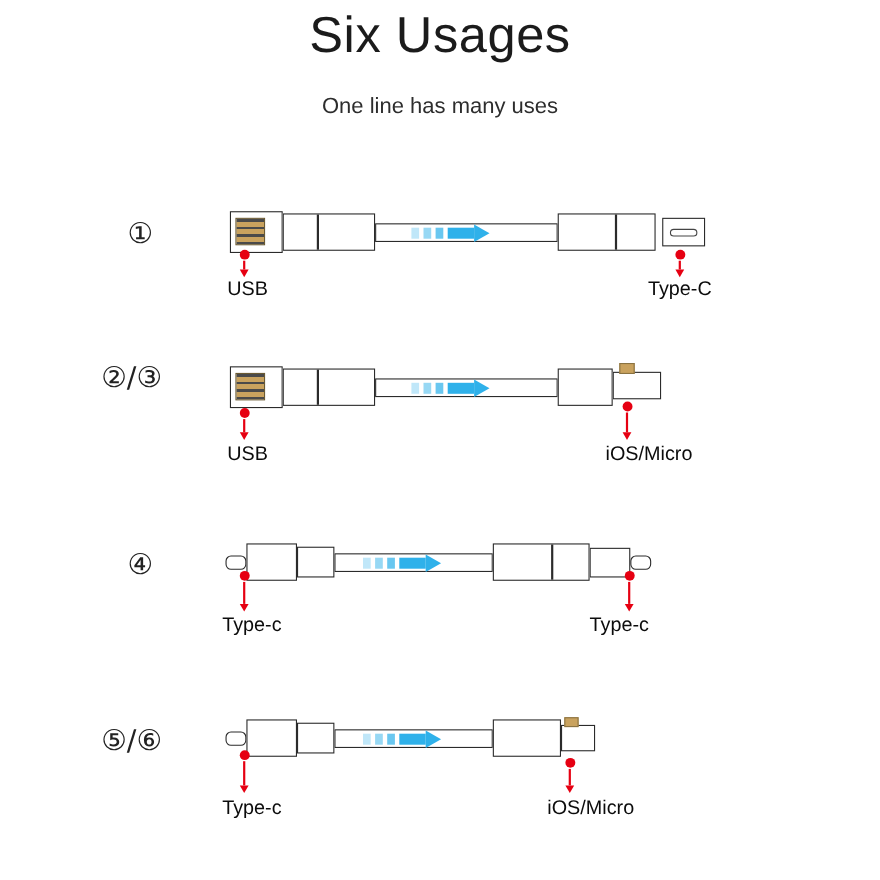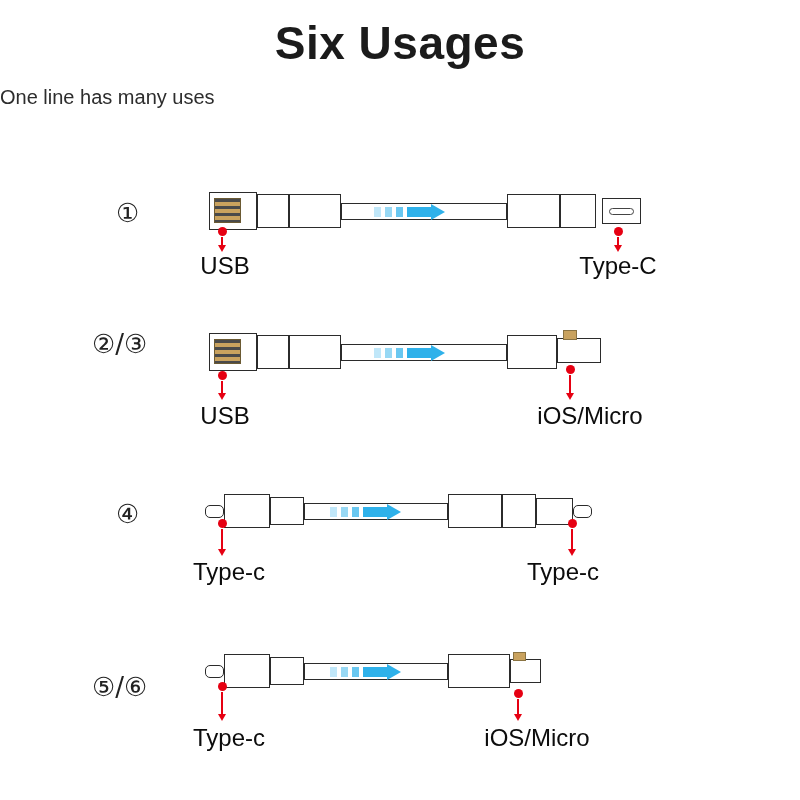--- a/index.html
+++ b/index.html
@@ -1,38 +1,38 @@
 <!DOCTYPE html>
 <html style="--arrow-blue: #2fb1ea; --marker-red: #e60012; --pin-gold: #c9a25e; --line-dark: #2b2b2b;"><head>
 <meta charset="utf-8">
 <style>
   *{margin:0;padding:0;box-sizing:border-box}
   body{background:#fff;font-family:"Liberation Sans",sans-serif;color:#111}
   .canvas{position:relative;width:800px;height:800px;margin:0 auto;background:#fff;overflow:hidden}
-  .title{position:absolute;left:0;top:16px;width:100%;text-align:center;font-size:46px;font-weight:700;color:#1b1b1b;letter-spacing:.5px}
-  .subtitle{position:absolute;left:0;top:86px;width:100%;text-align:left;font-size:20px;color:#2d2d2d}
+  .title{position:absolute;left:0;top:4px;width:100%;text-align:center;font-size:46px;font-weight:400;color:#1b1b1b;letter-spacing:.5px}
+  .subtitle{position:absolute;left:0;top:86px;width:100%;text-align:center;font-size:20px;color:#2d2d2d}
   .row{position:absolute;left:0;width:800px;height:135px}
   .num{position:absolute;font-size:26px;color:#222;font-family:"DejaVu Sans","Liberation Sans",sans-serif;white-space:nowrap}
   .outline{position:absolute;background:#fff;border:1.5px solid var(--line-dark,#2b2b2b)}
   .vline{position:absolute;top:0;bottom:0;width:1.5px;background:var(--line-dark,#2b2b2b)}
   .tab{border-radius:5px}
   .slot{position:absolute;left:6px;right:6px;top:50%;margin-top:-3.5px;height:7px;border:1.4px solid #444;border-radius:3.5px;background:#fff}
   .usb-pins{position:absolute;left:4px;top:5px;width:27px;height:25px;border:1px solid #6b5a33;
     background:repeating-linear-gradient(180deg,#4a4a4a 0 2.5px,var(--pin-gold,#c9a25e) 2.5px 7px)}
   .tip{position:absolute;background:var(--pin-gold,#c9a25e);border:1px solid #8a7342}
   .flow{position:absolute;width:72px;height:16px}
   .flow i{position:absolute;display:block}
   .seg{top:3px;width:7px;height:10px;background:var(--arrow-blue,#2fb1ea)}
   .s1{left:0;opacity:.3}.s2{left:11px;opacity:.5}.s3{left:22px;opacity:.72}
   .fbody{left:33px;top:3px;width:24px;height:10px;background:var(--arrow-blue,#2fb1ea)}
   .head{left:57px;top:0;width:0;height:0;border-top:8px solid transparent;border-bottom:8px solid transparent;border-left:14px solid var(--arrow-blue,#2fb1ea)}
   .dot{position:absolute;width:9px;height:9px;border-radius:50%;background:var(--marker-red,#e60012)}
   .rarrow{position:absolute;width:2px;background:var(--marker-red,#e60012)}
   .rarrow::after{content:"";position:absolute;left:-3px;bottom:-7px;border-left:4px solid transparent;border-right:4px solid transparent;border-top:7px solid var(--marker-red,#e60012)}
-  .clabel{position:absolute;transform:translateX(-50%);font-size:24px;color:#0c0c0c;white-space:nowrap}
+  .clabel{position:absolute;transform:translateX(-50%);font-size:18px;color:#0c0c0c;white-space:nowrap}
 </style>
 </head>
 <body>
 
 <div class="canvas">
 
   <div class="title">Six Usages</div>
   <div class="subtitle">One line has many uses</div>
 
   <div class="row" style="top:185px">
@@ -122,21 +122,21 @@
     <div class="dot" style="left:218px;top:34px"></div>
     <div class="rarrow" style="left:221px;top:44px;height:20px"></div>
     <div class="clabel" style="left:229px;top:73px">Type-c</div>
 
     <div class="dot" style="left:568px;top:34px"></div>
     <div class="rarrow" style="left:571px;top:44px;height:20px"></div>
     <div class="clabel" style="left:563px;top:73px">Type-c</div>
   </div>
 
   <div class="row" style="top:645px">
-    <div class="num" style="left:92px;top:27px">⑤/⑥</div>
+    <div class="num" style="left:92px;top:14px">⑤/⑥</div>
 
     <div class="outline tab" style="left:205px;top:20px;width:19px;height:13px"></div>
     <div class="outline" style="left:224px;top:9px;width:46px;height:34px"></div>
     <div class="outline" style="left:270px;top:12px;width:34px;height:28px"></div>
     <div class="outline" style="left:304px;top:18px;width:144px;height:17px"></div>
     <div class="flow" style="left:330px;top:19px">
       <i class="seg s1"></i>
         <i class="seg s2"></i>
         <i class="seg s3"></i>
         <i class="fbody"></i>

